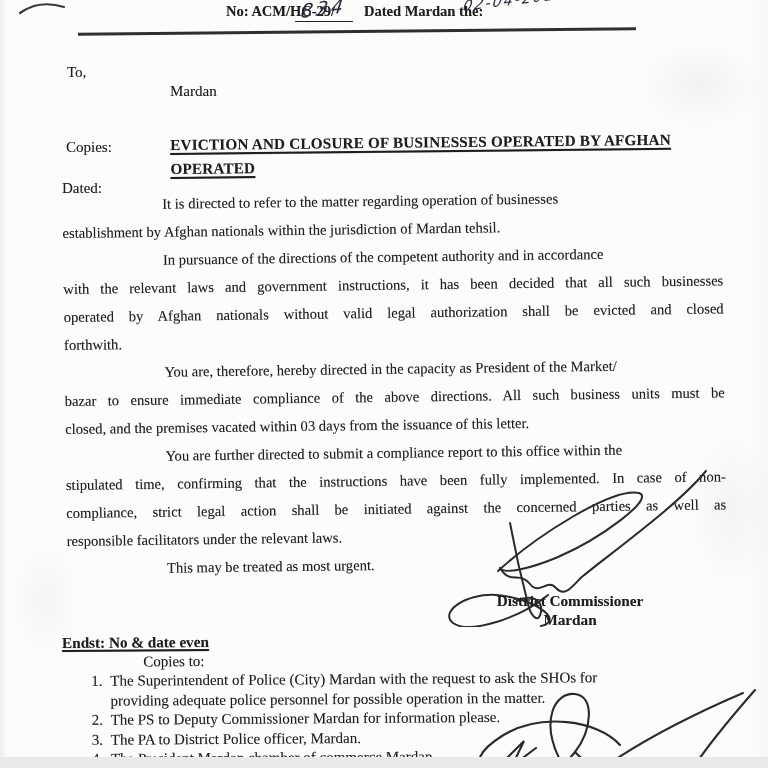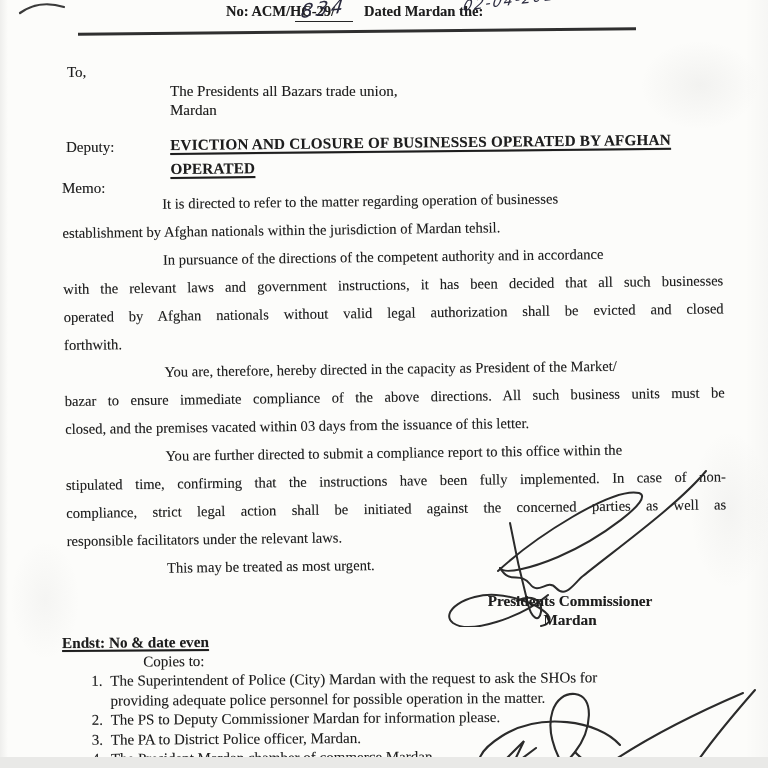--- a/index.html
+++ b/index.html
@@ -90,31 +90,30 @@
     <span class="hand ref-hand">834</span>
     <span class="ref-underline"></span>
     <span class="hdr-label date-label">Dated Mardan the:</span>
     <span class="hand date-hand">02-04-2018</span>
   </div>
 
   <div class="rule"></div>
 
   <div class="to-label">To,</div>
   <div class="addressee">
-    <div>The Presidents all Bazars trade union,</div>
     <div>Mardan</div>
   </div>
 
-  <div class="subject-label">Deputy:</div>
+  <div class="subject-label">Copies:</div>
   <div class="subject-value">
     <div class="subj-ln">EVICTION AND CLOSURE OF BUSINESSES OPERATED BY AFGHAN</div>
     <div class="subj-ln">OPERATED</div>
   </div>
 
-  <div class="memo-label">Memo:</div>
+  <div class="memo-label">Dated:</div>
 
   <div class="body-text">
     <div class="para">
       <div class="ln first">It is directed to refer to the matter regarding operation of businesses</div>
       <div class="ln">establishment by Afghan nationals within the  jurisdiction of Mardan tehsil.</div>
     </div>
     <div class="para">
       <div class="ln first">In pursuance of the directions of the competent authority and in accordance</div>
       <div class="ln jl">with the relevant laws and government instructions, it has been decided that all such businesses</div>
       <div class="ln jl">operated by Afghan nationals without valid legal authorization shall be evicted and closed</div>
@@ -138,21 +137,21 @@
 
   <svg class="sig1" width="290" height="180" viewBox="0 0 290 180">
     <g fill="none" stroke="#2b2b2b" stroke-width="2" stroke-linecap="round">
       <path d="M 58 124 C 95 90, 172 40, 199 46 C 216 51, 160 92, 118 110 C 92 121, 64 128, 60 121"></path>
       <path d="M 60 121 C 70 138, 80 124, 90 137 C 99 149, 107 131, 116 141 C 126 152, 134 136, 143 129 C 175 103, 238 58, 266 24"></path>
       <path d="M 70 76 C 75 103, 82 134, 88 157 C 91 170, 99 177, 101 165 C 103 152, 90 147, 77 154"></path>
       <path d="M 108 148 C 82 170, 30 188, 13 176 C -1 165, 26 146, 56 148 C 82 150, 101 160, 108 168 C 112 173, 108 178, 101 179"></path>
     </g>
   </svg>
   <div class="sig-block">
-    <div>Presidents Commissioner</div>
+    <div>District Commissioner</div>
     <div>Mardan</div>
   </div>
 
   <div class="endorsement">
     <div class="endst">Endst: No &amp; date even</div>
     <div class="copies-label">Copies to:</div>
     <div class="copy-list">
       <div class="copy-item">
         <span class="copy-num">1.</span>
         <div class="copy-text">

